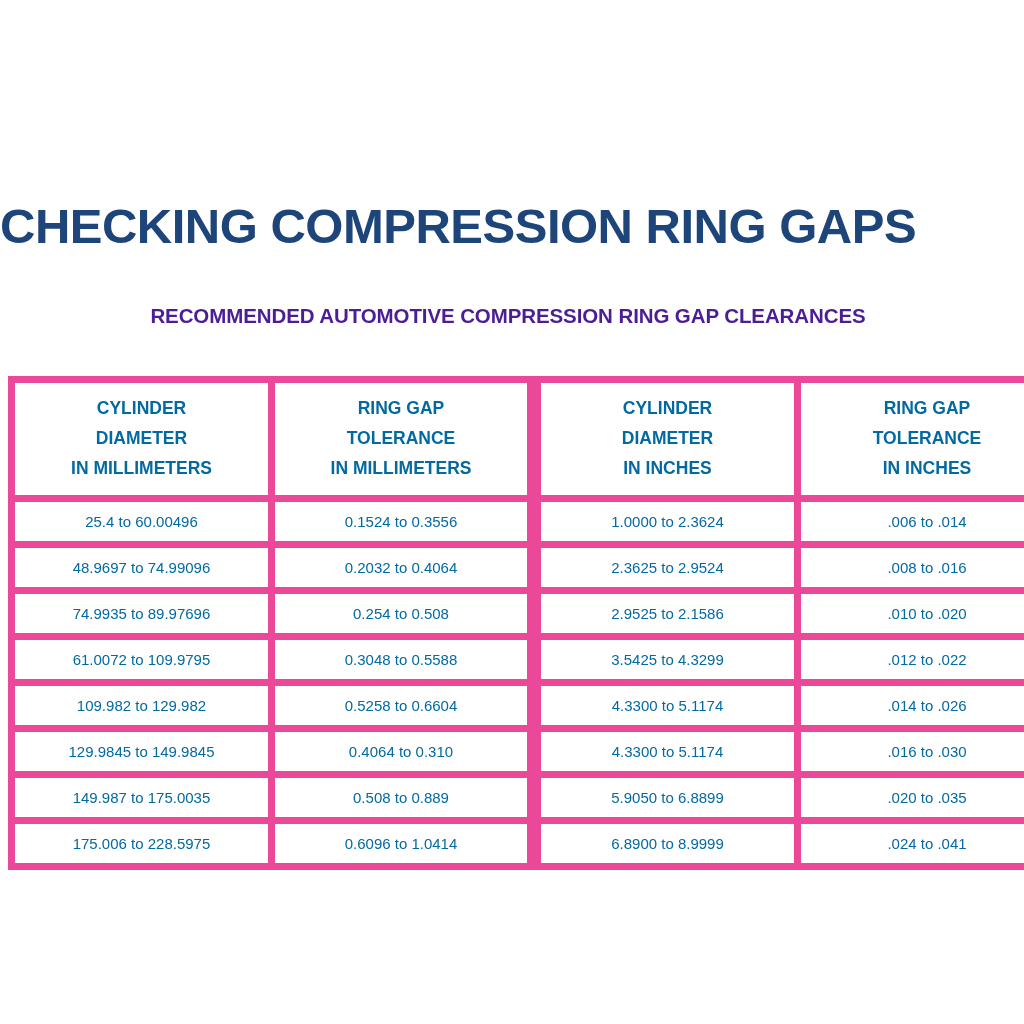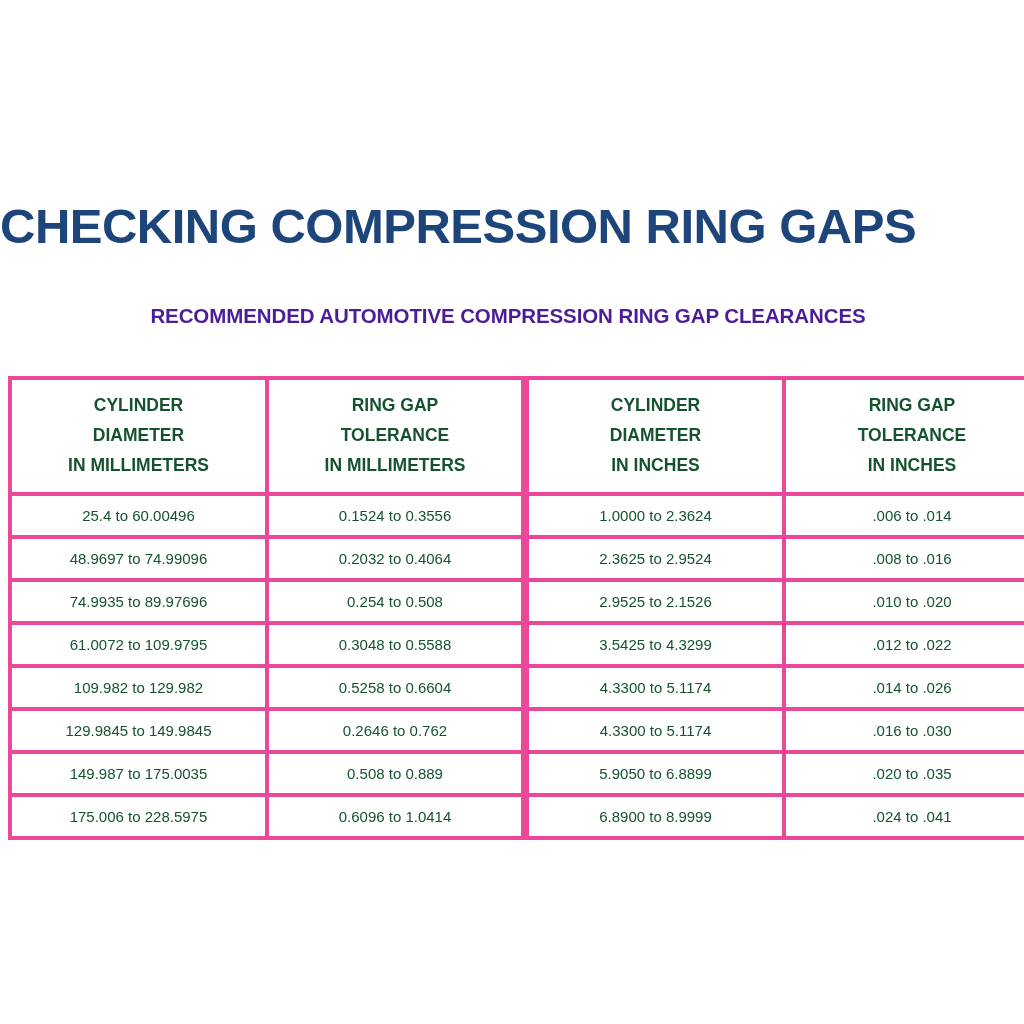--- a/index.html
+++ b/index.html
@@ -50,23 +50,23 @@
     justify-content: space-between;
   }
   table.gap-table {
     border-collapse: collapse;
     table-layout: fixed;
     width: 489px;
     background: #ffffff;
   }
   table.gap-table th,
   table.gap-table td {
-    border: 4px solid #ec4899;
+    border: 7px solid #ec4899;
     text-align: center;
-    color: #14532d;
+    color: #0369a1;
     font-family: "Liberation Sans", sans-serif;
   }
   table.gap-table th {
     font-size: 17.5px;
     font-weight: bold;
     line-height: 1.72;
     padding: 10px 4px 12px 4px;
     vertical-align: middle;
   }
   table.gap-table td {
@@ -120,21 +120,21 @@
         <tr>
           <td>61.0072 to 109.9795</td>
           <td>0.3048 to 0.5588</td>
         </tr>
         <tr>
           <td>109.982 to 129.982</td>
           <td>0.5258 to 0.6604</td>
         </tr>
         <tr>
           <td>129.9845 to 149.9845</td>
-          <td>0.2646 to 0.762</td>
+          <td>0.4064 to 0.310</td>
         </tr>
         <tr>
           <td>149.987 to 175.0035</td>
           <td>0.508 to 0.889</td>
         </tr>
         <tr>
           <td>175.006 to 228.5975</td>
           <td>0.6096 to 1.0414</td>
         </tr>
       </tbody>
@@ -158,21 +158,21 @@
       <tbody>
         <tr>
           <td>1.0000 to 2.3624</td>
           <td>.006 to .014</td>
         </tr>
         <tr>
           <td>2.3625 to 2.9524</td>
           <td>.008 to .016</td>
         </tr>
         <tr>
-          <td>2.9525 to 2.1526</td>
+          <td>2.9525 to 2.1586</td>
           <td>.010 to .020</td>
         </tr>
         <tr>
           <td>3.5425 to 4.3299</td>
           <td>.012 to .022</td>
         </tr>
         <tr>
           <td>4.3300 to 5.1174</td>
           <td>.014 to .026</td>
         </tr>

